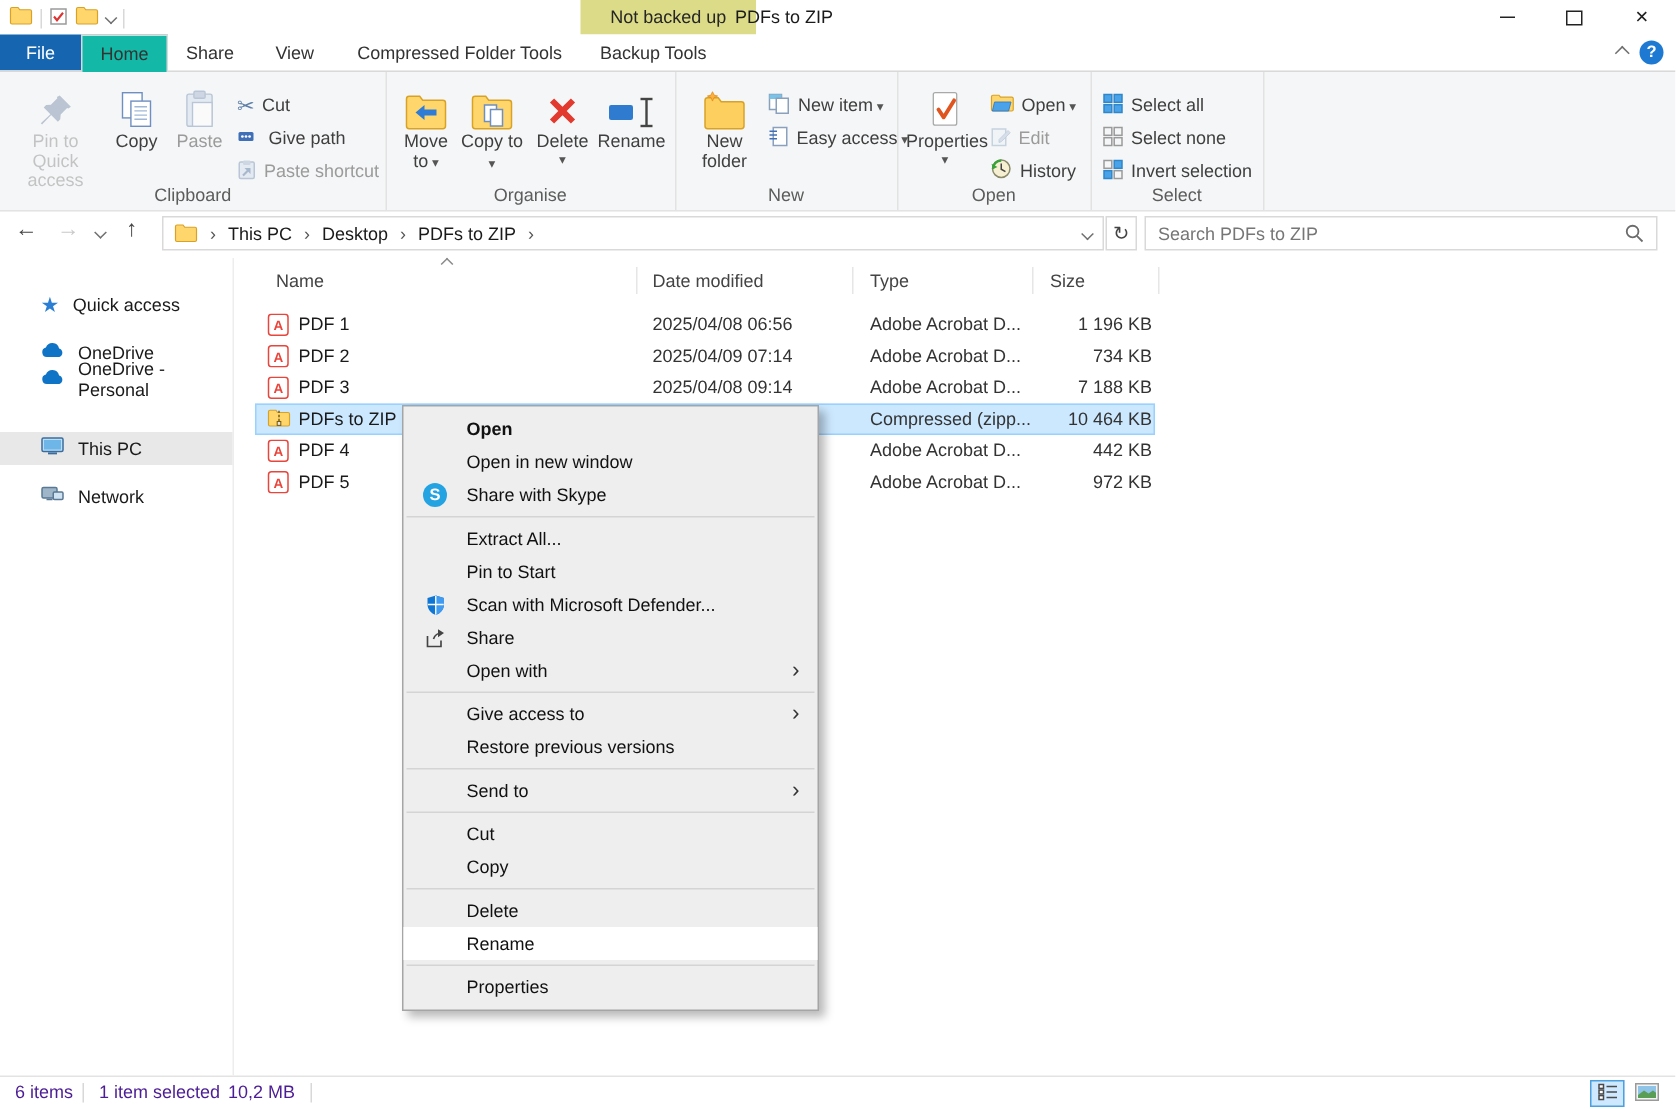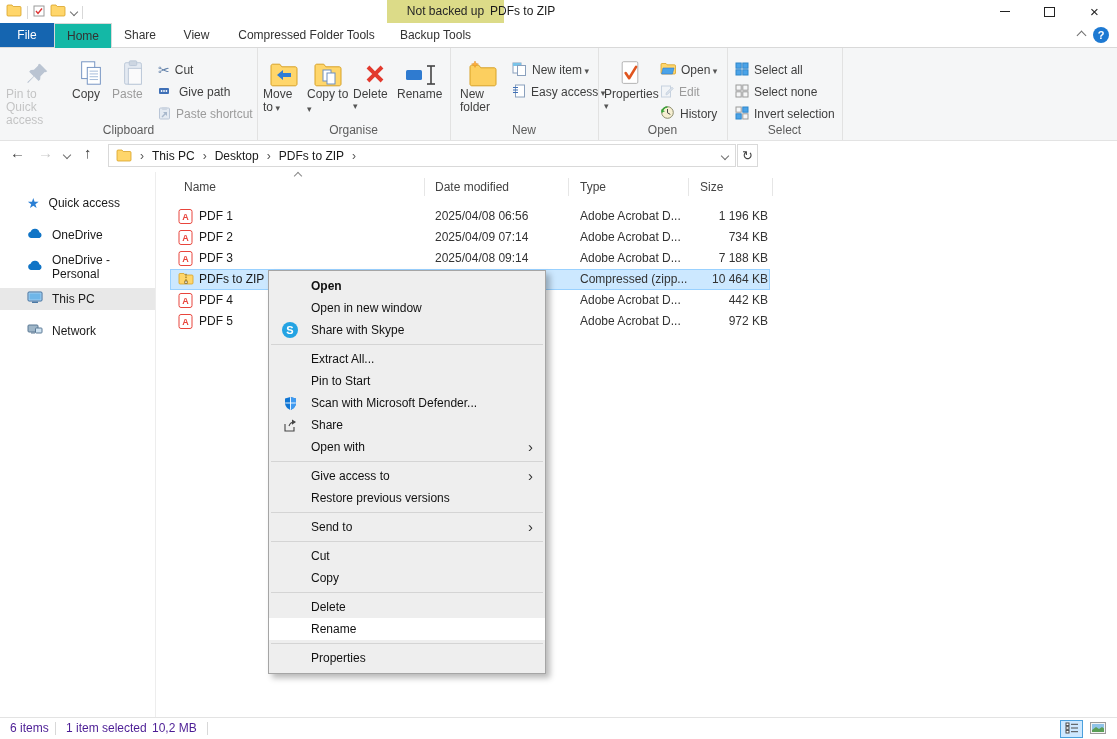--- a/index.html
+++ b/index.html
@@ -27,21 +27,21 @@
   #tab-view{left:168px;width:57px}
   #tab-cft{left:228px;width:157px}
   #tab-bt{left:387px;width:97px}
   .ribbon-min{position:absolute;right:32px;top:9px}
   .helpbtn{position:absolute;right:8px;top:4px;width:16px;height:16px;border-radius:50%;background:#1d79d2;color:#fff;
            font-weight:bold;font-size:11px;display:flex;align-items:center;justify-content:center}
   
   #ribbon{position:absolute;left:0;top:47px;width:1117px;height:92px;background:#f5f6f7;border-top:1px solid #d9d9d9;border-bottom:1px solid #e3e3e3;box-sizing:content-box;z-index:2}
   .group{position:absolute;top:0;height:92px;border-right:1px solid #e2e2e2}
   .glabel{position:absolute;left:0;right:0;bottom:3px;text-align:center;color:#5c5c5c}
-  .bigbtn{position:absolute;top:4px;text-align:left;color:#3f3f3f}
+  .bigbtn{position:absolute;top:4px;text-align:center;color:#3f3f3f}
   .bicon{height:36px;display:flex;align-items:flex-end;justify-content:center}
   .blabel{line-height:13px}
   .smbtn{position:absolute;height:20px;display:flex;align-items:center;gap:5px;color:#3f3f3f;white-space:nowrap}
   .dd::after{content:" ▾";font-size:9px;color:#555}
   .ddb::after{content:"▾";font-size:9px;color:#555;display:block;line-height:10px}
   .disabled{color:#9b9b9b}
   .dim{opacity:.55}
   
   #addrrow{position:absolute;left:0;top:140px;width:1117px;height:32px;background:#fff}
   .navg{position:absolute;top:4px;font-size:15px;color:#444}
@@ -366,36 +366,45 @@
     <span class="crumb-sep">›</span>
     <span class="crumb">This PC</span>
     <span class="crumb-sep">›</span>
     <span class="crumb">Desktop</span>
     <span class="crumb-sep">›</span>
     <span class="crumb">PDFs to ZIP</span>
     <span class="crumb-sep">›</span>
     <span class="chev down" id="addr-dd" style="width:5px;height:5px"></span>
   </div>
   <div id="refreshbox">↻</div>
+  <div id="searchbox">
+    <input type="text" placeholder="Search PDFs to ZIP" style="">
+    <span id="search-ic">
+        <svg width="13" height="13" viewBox="0 0 13 13">
+          <circle cx="5.4" cy="5.4" r="3.9" fill="none" stroke="#6b6b6b" stroke-width="1.2"></circle>
+          <line x1="8.4" y1="8.4" x2="12" y2="12" stroke="#6b6b6b" stroke-width="1.2"></line>
+        </svg>
+      </span>
+  </div>
 </div>
 
 <div id="main">
 
   <div id="sidebar">
     <div class="side-item" style="top:20px">
       <span class="star">★</span>
       <span>Quick access</span>
     </div>
     <div class="side-item" style="top:52px">
       <span><svg width="16" height="11" viewBox="0 0 16 11">
             <path d="M12.6 10H4.2A3.2 3.2 0 0 1 3.6 3.7 4.6 4.6 0 0 1 12.4 4.3 3 3 0 0 1 12.6 10z" fill="#1074c6"></path>
           </svg></span>
       <span>OneDrive</span>
     </div>
-    <div class="side-item" style="top:84px">
+    <div class="side-item" style="top:70px">
       <span><svg width="16" height="11" viewBox="0 0 16 11">
             <path d="M12.6 10H4.2A3.2 3.2 0 0 1 3.6 3.7 4.6 4.6 0 0 1 12.4 4.3 3 3 0 0 1 12.6 10z" fill="#1074c6"></path>
           </svg></span>
       <span>OneDrive - Personal</span>
     </div>
     <div class="side-item sel" style="top:116px">
       <span><svg width="16" height="13" viewBox="0 0 16 13">
             <rect x="1" y="1" width="14" height="9" rx="1" fill="#bfe0f7" stroke="#3a6d9e"></rect>
             <rect x="2.3" y="2.3" width="11.4" height="6.4" fill="#6fb6e8"></rect>
             <rect x="5" y="10.6" width="6" height="1.3" fill="#3a6d9e"></rect>

